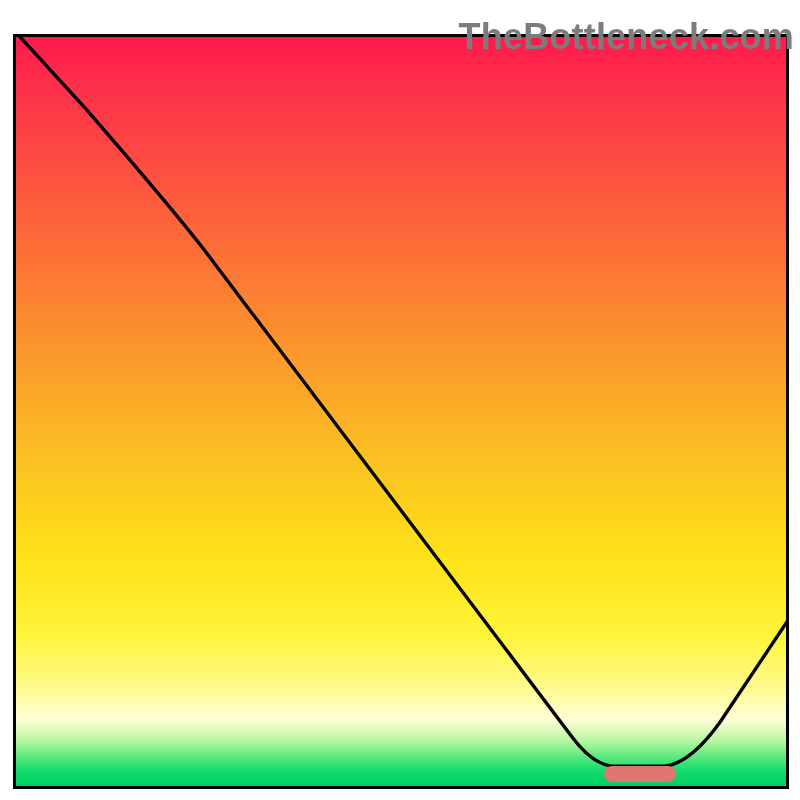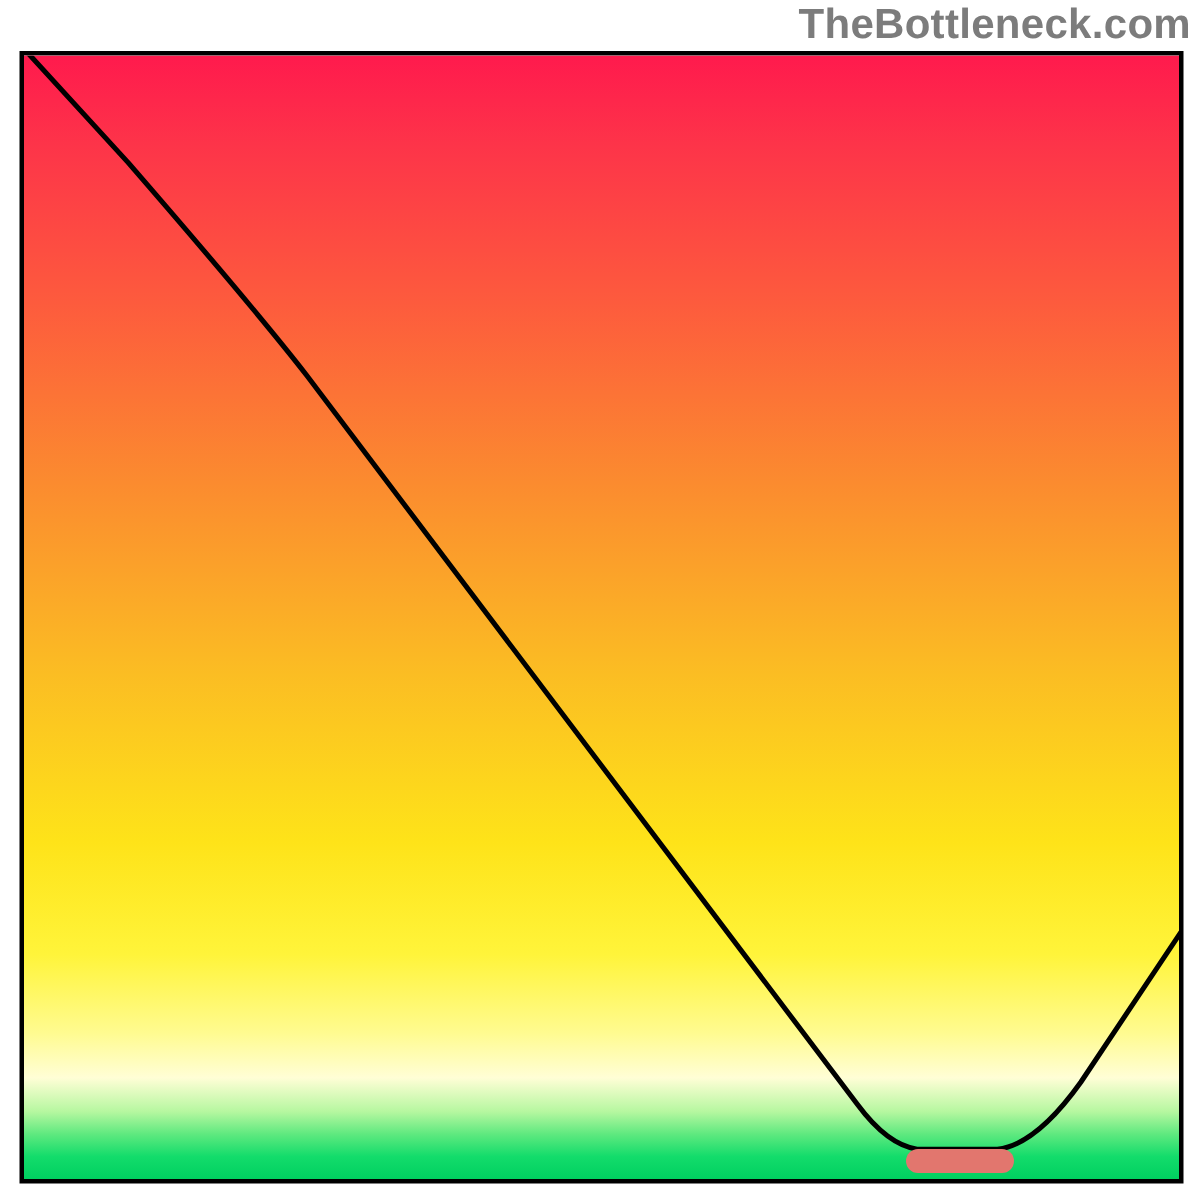--- a/index.html
+++ b/index.html
@@ -5,24 +5,24 @@
   * { margin: 0; padding: 0; box-sizing: border-box; }
   html, body { width: 800px; height: 800px; overflow: hidden; background: #fff; }
   .frame {
     position: relative;
     width: 800px;
     height: 800px;
     background: #fff;
   }
   .watermark {
     position: absolute;
-    top: 0;
+    top: 16px;
     right: 6px;
     font-family: Arial, Helvetica, sans-serif;
-    font-size: 28px;
+    font-size: 36px;
     font-weight: 700;
     color: #7c7c7c;
     letter-spacing: 0.2px;
     z-index: 20;
     user-select: none;
   }
   .plot {
     position: absolute;
     left: 13px;
     top: 34px;

